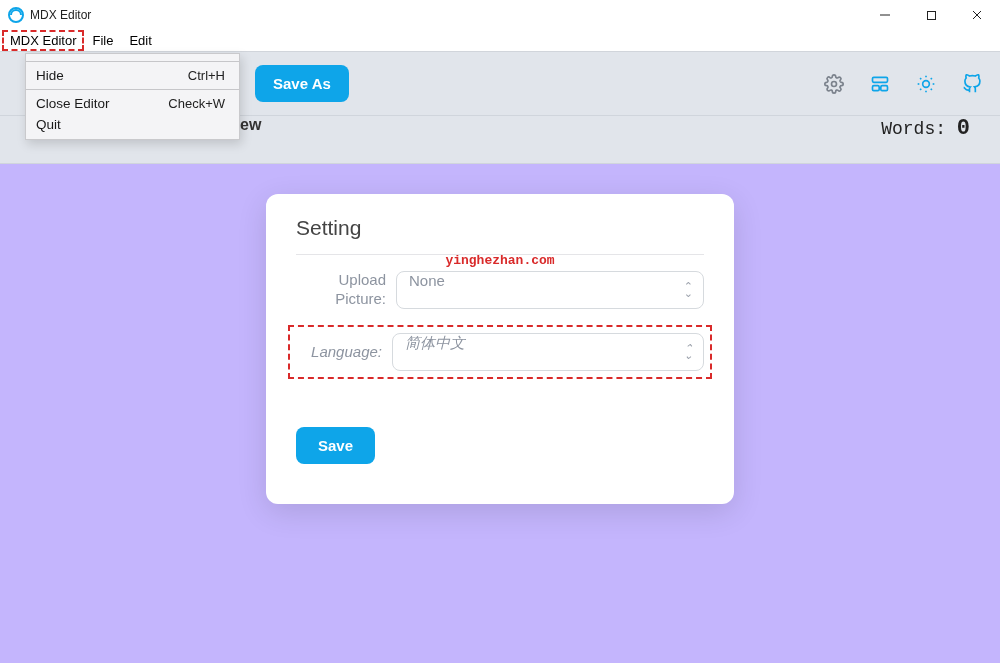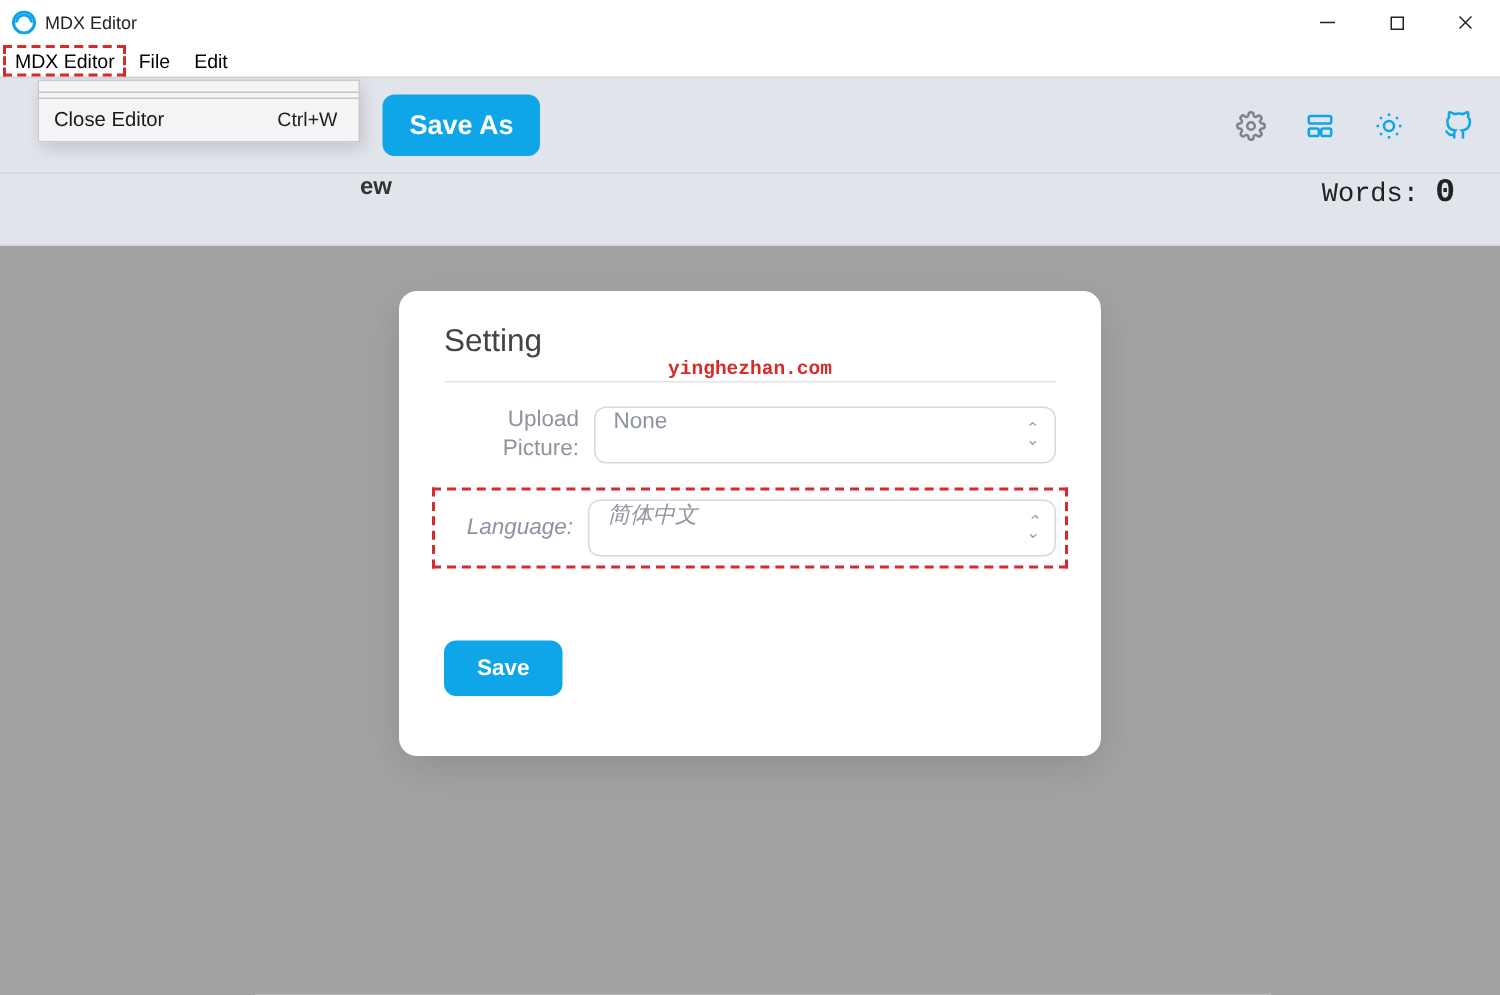--- a/index.html
+++ b/index.html
@@ -106,21 +106,21 @@
     display: flex;
     align-items: center;
     padding: 0 10px;
     border-bottom: 1px solid #d0d5dc;
     z-index: 1;
   }
   .save-as-btn {
     background: #0ea5e9;
     color: #fff;
     font-weight: 600;
-    font-size: 18px;
+    font-size: 15px;
     padding: 10px 18px;
     border-radius: 8px;
     margin-left: 245px;
   }
   .toolbar-spacer { flex: 1; }
   .icon-btn {
     width: 36px; height: 36px;
     display: flex; align-items: center; justify-content: center;
     border-radius: 8px;
     margin-left: 10px;
@@ -151,21 +151,21 @@
     font-size: 18px;
     color: #222;
   }
   .statusbar .words .num { font-size: 22px; font-weight: 700; }
 
   
   .content-area {
     position: absolute;
     left: 0; right: 0;
     top: 164px; bottom: 0;
-    background: #a3a3a3;
+    background: #c4b5fd;
   }
 
   
   .card {
     position: absolute;
     left: 266px;
     top: 30px;
     width: 468px;
     background: #fff;
     border-radius: 12px;
@@ -178,21 +178,21 @@
     font-weight: 500;
     margin-bottom: 14px;
   }
   .card hr {
     border: none;
     border-top: 1px solid #e5e5e8;
     margin: 0 0 16px 0;
   }
   .watermark {
     position: absolute;
-    top: 44px;
+    top: 59px;
     left: 50%;
     transform: translateX(-50%);
     color: #d92a2a;
     font-weight: bold;
     font-size: 13px;
     font-family: "SimSun","Courier New",monospace;
   }
   .form-row {
     display: flex;
     align-items: center;
@@ -355,18 +355,26 @@
     </div>
 
     <div class="save-row">
       <div class="save-btn">Save</div>
     </div>
   </div>
 </div>
 
 <div class="dropdown">
   <div class="dropdown-sep"></div>
+  <div class="dropdown-item">
+    <span>Hide</span>
+    <span class="shortcut">Ctrl+H</span>
+  </div>
   <div class="dropdown-sep"></div>
   <div class="dropdown-item">
     <span>Close Editor</span>
-    <span class="shortcut">Ctrl+W</span>
+    <span class="shortcut">Check+W</span>
+  </div>
+  <div class="dropdown-item">
+    <span>Quit</span>
+    <span class="shortcut"></span>
   </div>
 </div>
 
 </body></html>

